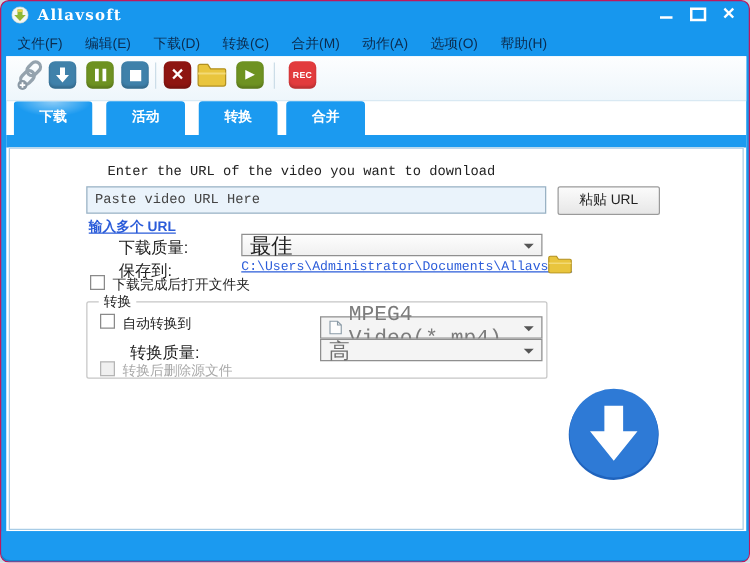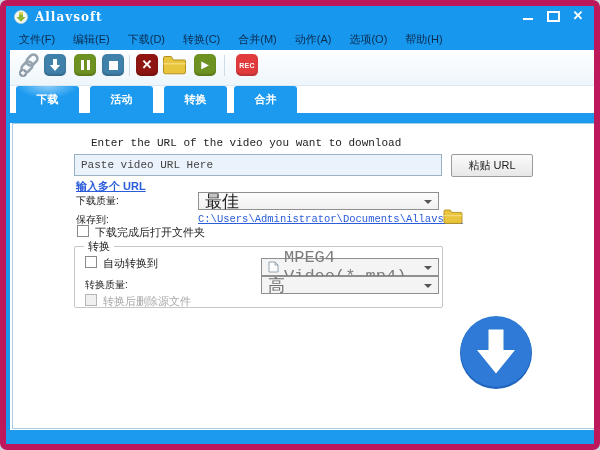--- a/index.html
+++ b/index.html
@@ -1,16 +1,16 @@
 <!DOCTYPE html>
 <html><head>
 <meta charset="utf-8">
 <style>
   html,body{margin:0;padding:0;background:#cfd8e0;font-family:"Liberation Sans",sans-serif;}
-  .window{position:relative;width:600px;height:450px;background:#1797ee;border:6px solid #be185d;
+  .window{position:relative;width:600px;height:450px;background:#1797ee;border:1px solid #be185d;
     border-radius:7px;overflow:hidden;box-sizing:border-box;margin:0 auto;}
   
   .titlebar{position:absolute;left:0;top:0;width:100%;height:22px;display:flex;align-items:center;}
   .app-icon{margin-left:8px;width:14px;height:14px;display:inline-block;}
   .title{margin-left:7px;color:#fff;font-family:"DejaVu Serif",serif;font-weight:bold;
     font-size:12px;letter-spacing:1px;}
   .win-controls{position:absolute;right:8px;top:3px;display:flex;gap:9px;align-items:center;}
   .win-btn{width:16px;height:14px;display:flex;align-items:center;justify-content:center;cursor:default;}
   .min-glyph{width:10px;height:2px;background:#fff;margin-top:6px;}
   .max-glyph{width:9px;height:7px;border:2px solid #fff;}
@@ -43,21 +43,21 @@
   
   .tab{position:absolute;top:80px;height:27px;width:63px;background:#1b9af0;border-radius:3px 3px 0 0;
     color:#fff;font-size:11px;text-align:center;line-height:27px;cursor:default;font-weight:bold;}
   .tab.active{height:29px;
     background:radial-gradient(ellipse 70% 60% at 50% 0%,rgba(255,255,255,.5),rgba(255,255,255,0) 70%) #1b9af0;}
   .bluestrip{position:absolute;left:4px;top:107px;width:592px;height:10px;background:#1b9af0;}
   
   .content{position:absolute;left:6px;top:117px;width:588px;height:306px;background:#fff;
     border:1px solid #a8cce6;box-sizing:border-box;}
   .mono{font-family:"Liberation Mono",monospace;}
-  .lbl{position:absolute;font-size:10px;color:#222;}
+  .lbl{position:absolute;font-size:13px;color:#222;margin-left:24px;}
   .url-prompt{position:absolute;left:85px;top:131px;font-size:11px;color:#222;}
   .url-input{position:absolute;left:68px;top:148px;width:368px;height:22px;box-sizing:border-box;
     background:#eaf3fb;border:1px solid #9ab2c4;font-size:11px;padding:2px 6px;color:#333;}
   .url-input::placeholder{color:#444;opacity:1;}
   .paste-btn{position:absolute;left:445px;top:148px;width:82px;height:23px;box-sizing:border-box;
     background:linear-gradient(#fbfbfb,#e7e7e7);border:1px solid #9a9a9a;border-radius:2px;
     font-size:11px;color:#222;text-align:center;line-height:21px;cursor:default;}
   .link{color:#2b5cd9;text-decoration:underline;cursor:pointer;}
   .multi-link{position:absolute;left:70px;top:173px;font-size:11px;font-weight:bold;}
   .path-link{position:absolute;left:192px;top:207px;font-size:10.5px;}

